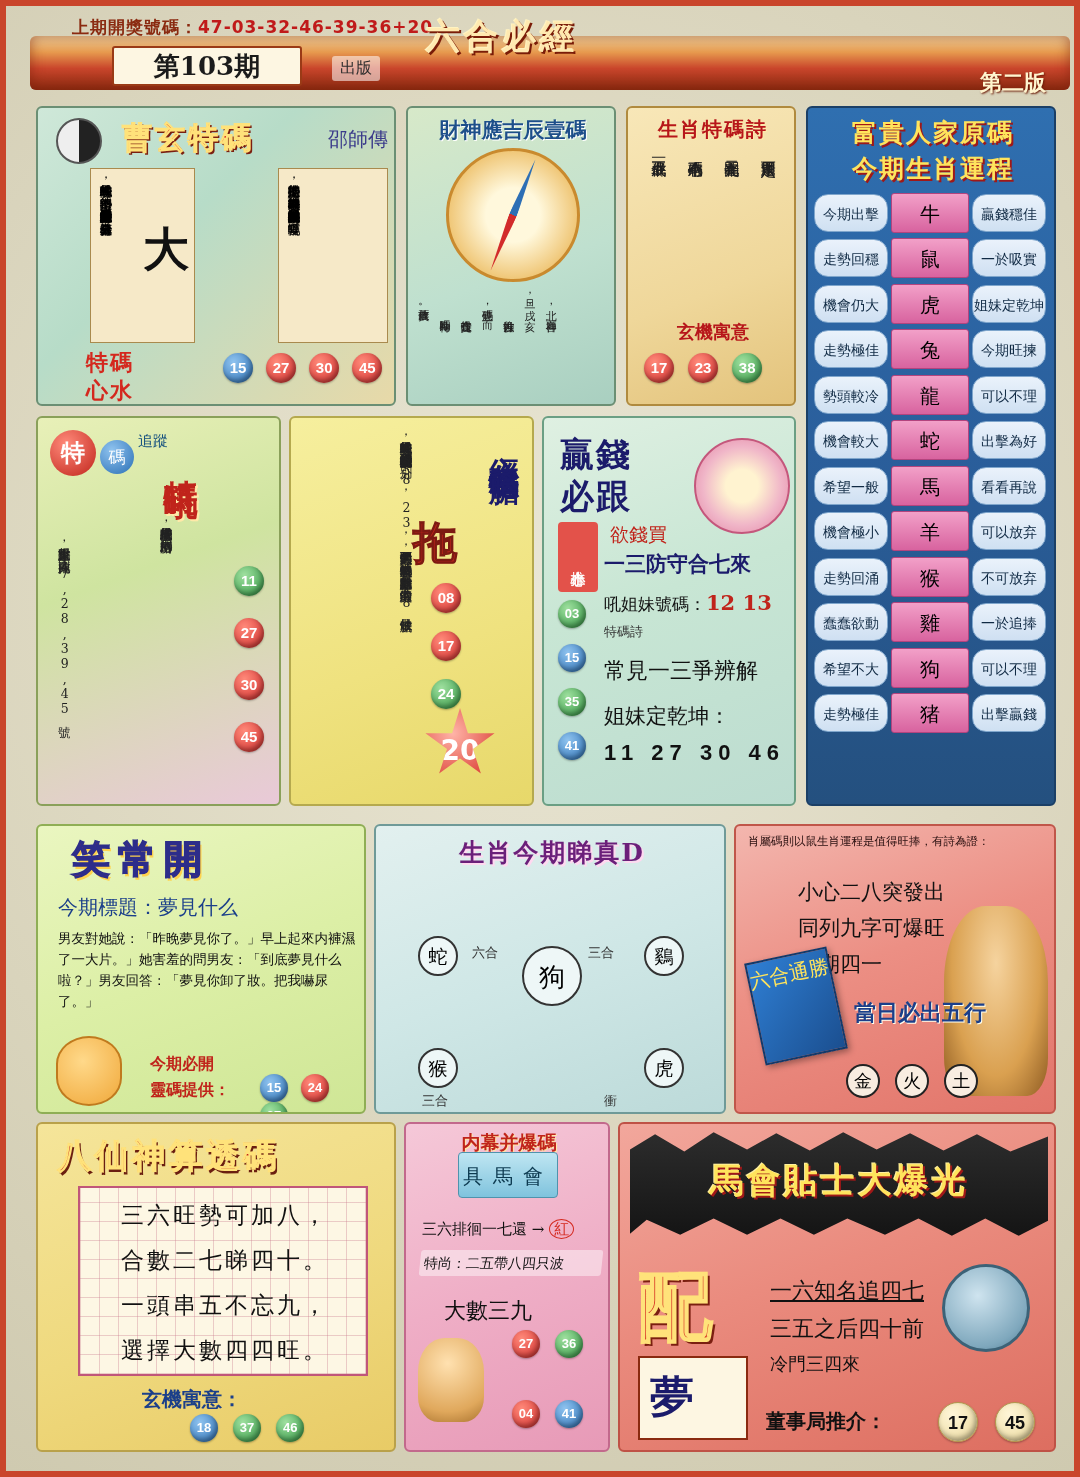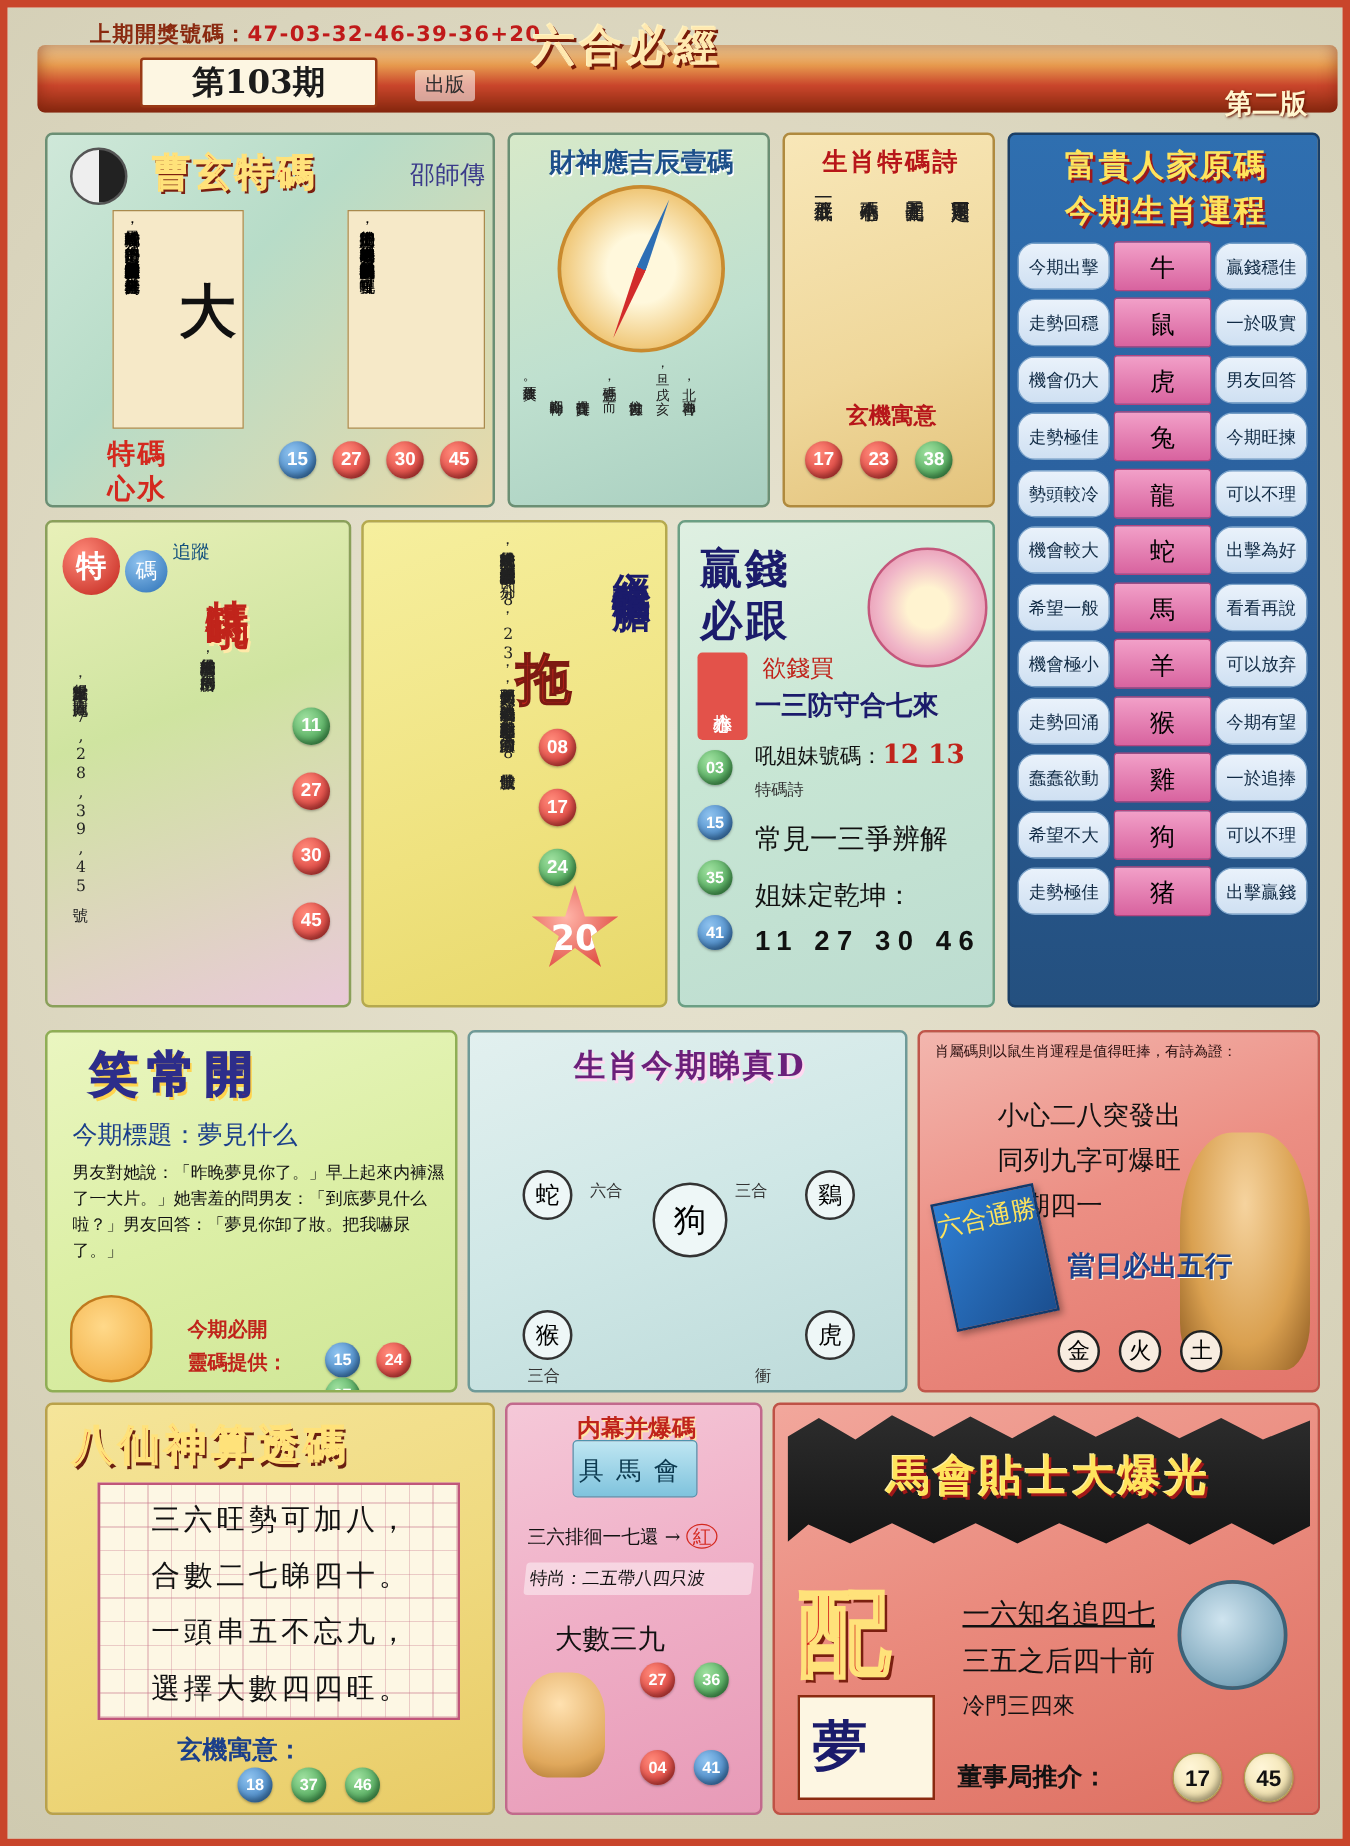--- a/index.html
+++ b/index.html
@@ -448,21 +448,21 @@
         <div class="cell">贏錢穩佳</div>
       </div>
       <div class="row">
         <div class="cell">走勢回穩</div>
         <div class="animal">鼠</div>
         <div class="cell">一於吸實</div>
       </div>
       <div class="row">
         <div class="cell">機會仍大</div>
         <div class="animal">虎</div>
-        <div class="cell">男友回答</div>
+        <div class="cell">姐妹定乾坤</div>
       </div>
       <div class="row">
         <div class="cell">走勢極佳</div>
         <div class="animal">兔</div>
         <div class="cell">今期旺揀</div>
       </div>
       <div class="row">
         <div class="cell">勢頭較冷</div>
         <div class="animal">龍</div>
         <div class="cell">可以不理</div>
@@ -478,21 +478,21 @@
         <div class="cell">看看再說</div>
       </div>
       <div class="row">
         <div class="cell">機會極小</div>
         <div class="animal">羊</div>
         <div class="cell">可以放弃</div>
       </div>
       <div class="row">
         <div class="cell">走勢回涌</div>
         <div class="animal">猴</div>
-        <div class="cell">今期有望</div>
+        <div class="cell">不可放弃</div>
       </div>
       <div class="row">
         <div class="cell">蠢蠢欲動</div>
         <div class="animal">雞</div>
         <div class="cell">一於追捧</div>
       </div>
       <div class="row">
         <div class="cell">希望不大</div>
         <div class="animal">狗</div>
         <div class="cell">可以不理</div>

